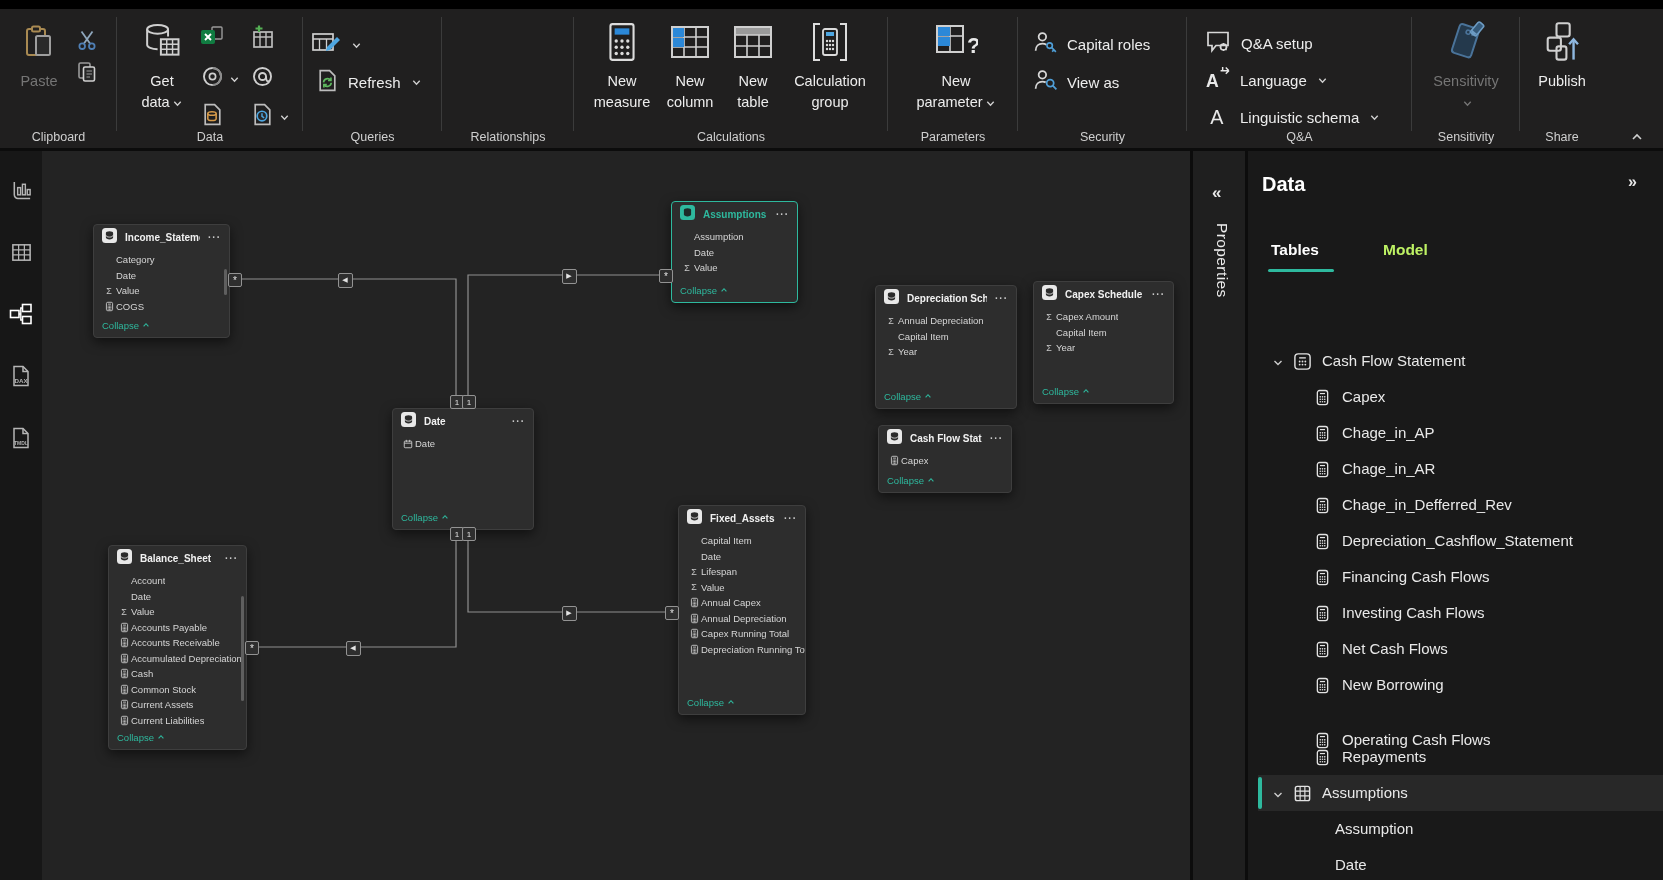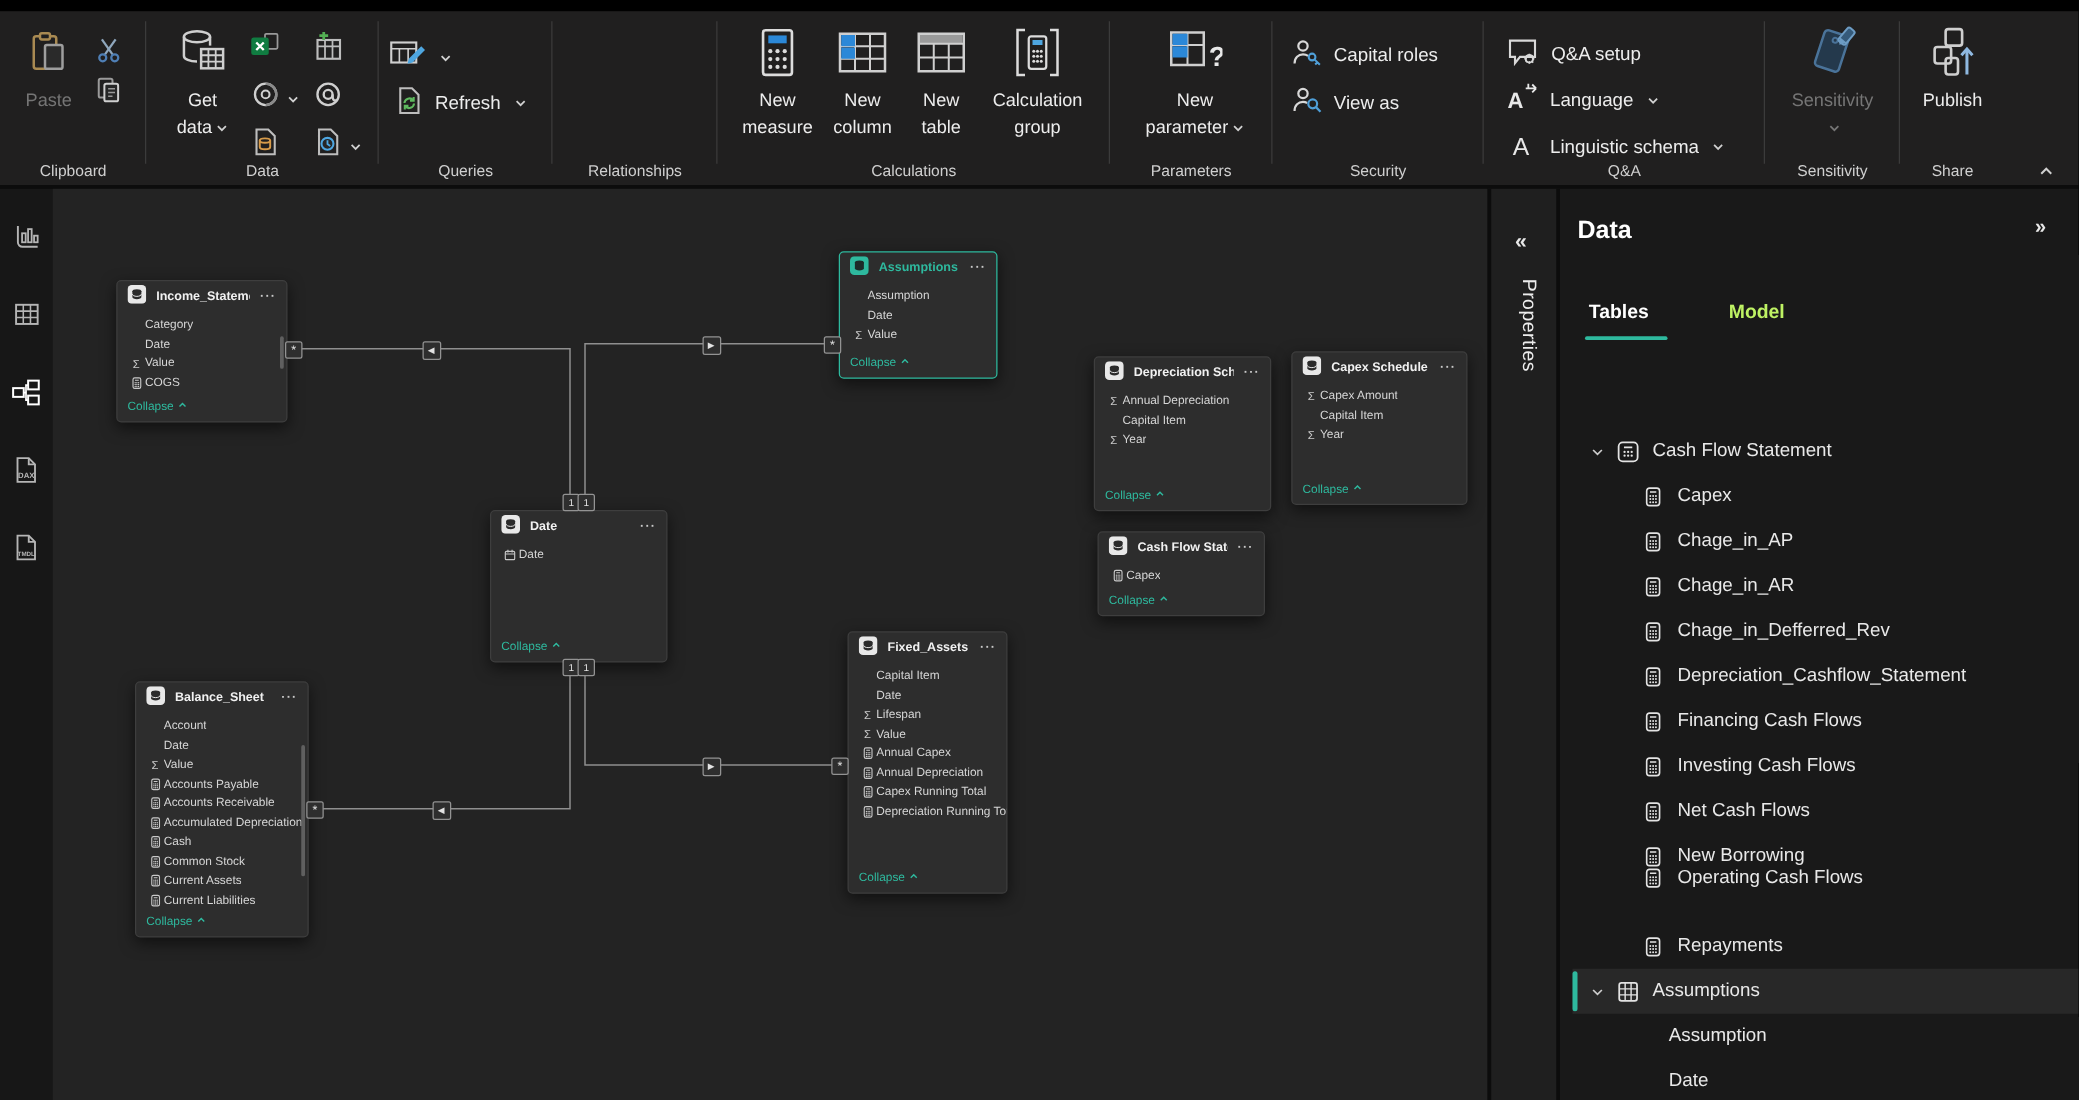--- a/index.html
+++ b/index.html
@@ -1163,21 +1163,21 @@
                 <circle cx="5.6" cy="10.9" r=".85"></circle>
                 <circle cx="8" cy="10.9" r=".85"></circle>
                 <circle cx="10.4" cy="10.9" r=".85"></circle>
                 <circle cx="5.6" cy="13.5" r=".85"></circle>
                 <circle cx="8" cy="13.5" r=".85"></circle>
                 <circle cx="10.4" cy="13.5" r=".85"></circle>
               </g>
             </svg></span>
           <span class="t-label" style="left:84px">New Borrowing</span>
         </div>
-        <div class="trow" style="top: 343px;">
+        <div class="trow" style="top: 381px;">
           <span class="t-icon" style="left:57px;top:10px"><svg width="15" height="17" viewBox="0 0 16 18">
               <rect x="2.5" y="1.5" width="11" height="15" rx="2.4" fill="none" stroke="#e3e3e3" stroke-width="1.4"></rect>
               <path d="M5.3 4.8 h5.4" stroke="#e3e3e3" stroke-width="1.3"></path>
               <g fill="#e3e3e3">
                 <circle cx="5.6" cy="8.3" r=".85"></circle>
                 <circle cx="8" cy="8.3" r=".85"></circle>
                 <circle cx="10.4" cy="8.3" r=".85"></circle>
                 <circle cx="5.6" cy="10.9" r=".85"></circle>
                 <circle cx="8" cy="10.9" r=".85"></circle>
                 <circle cx="10.4" cy="10.9" r=".85"></circle>

